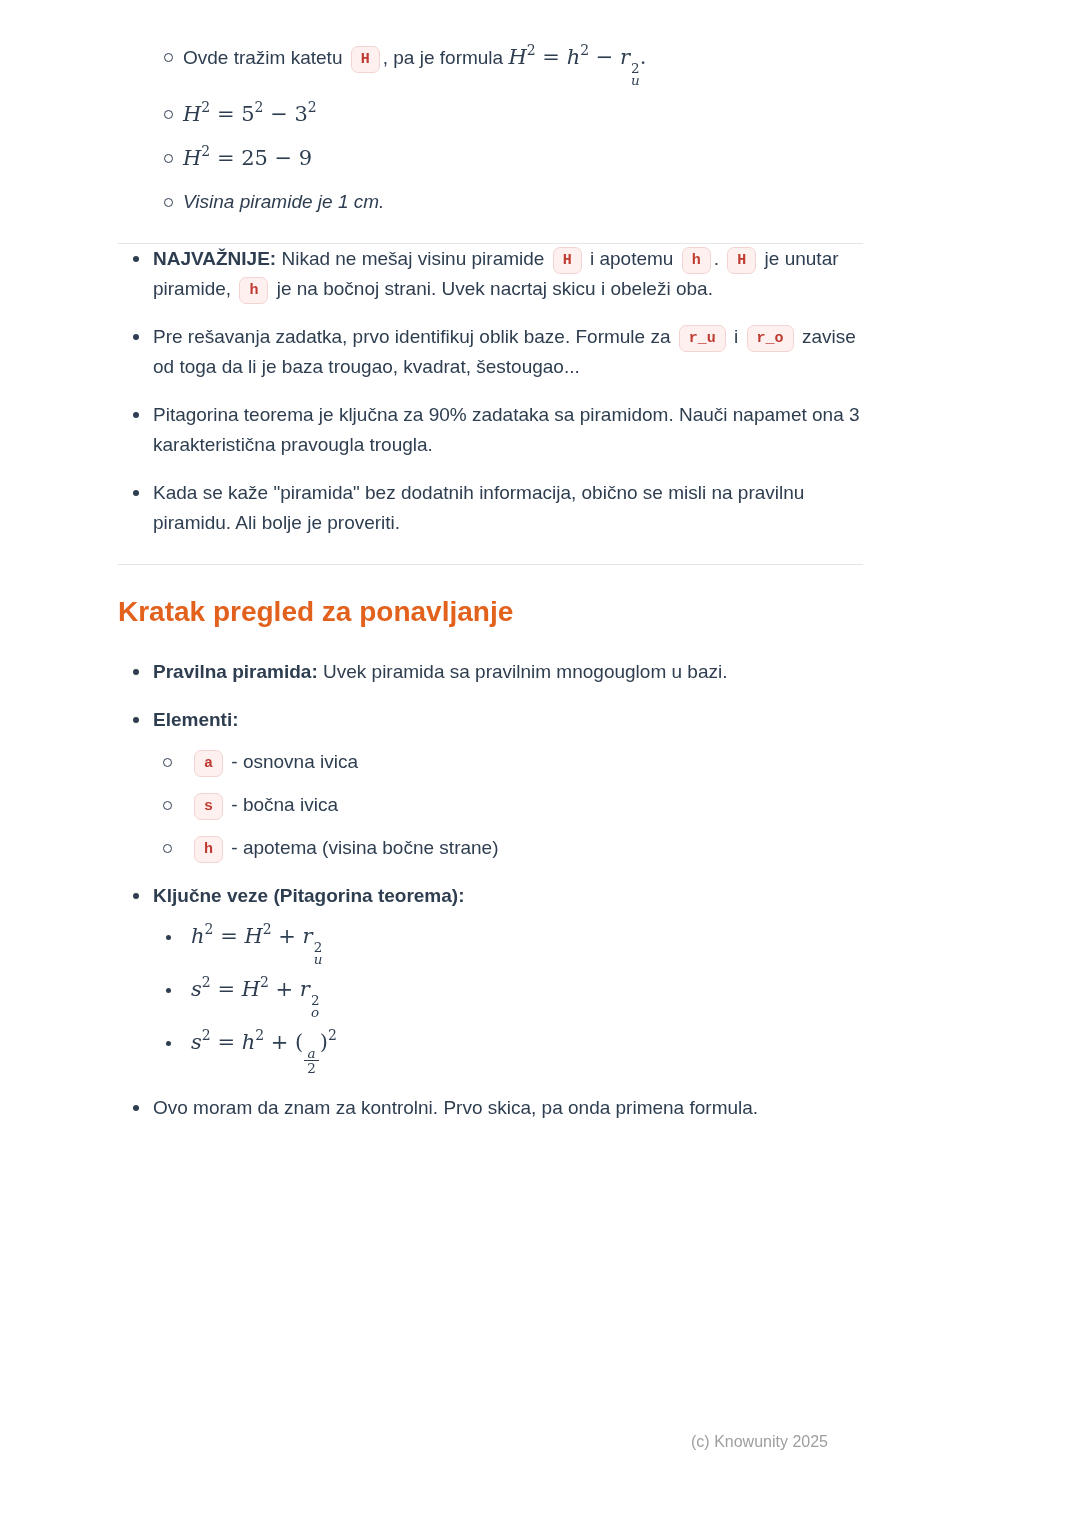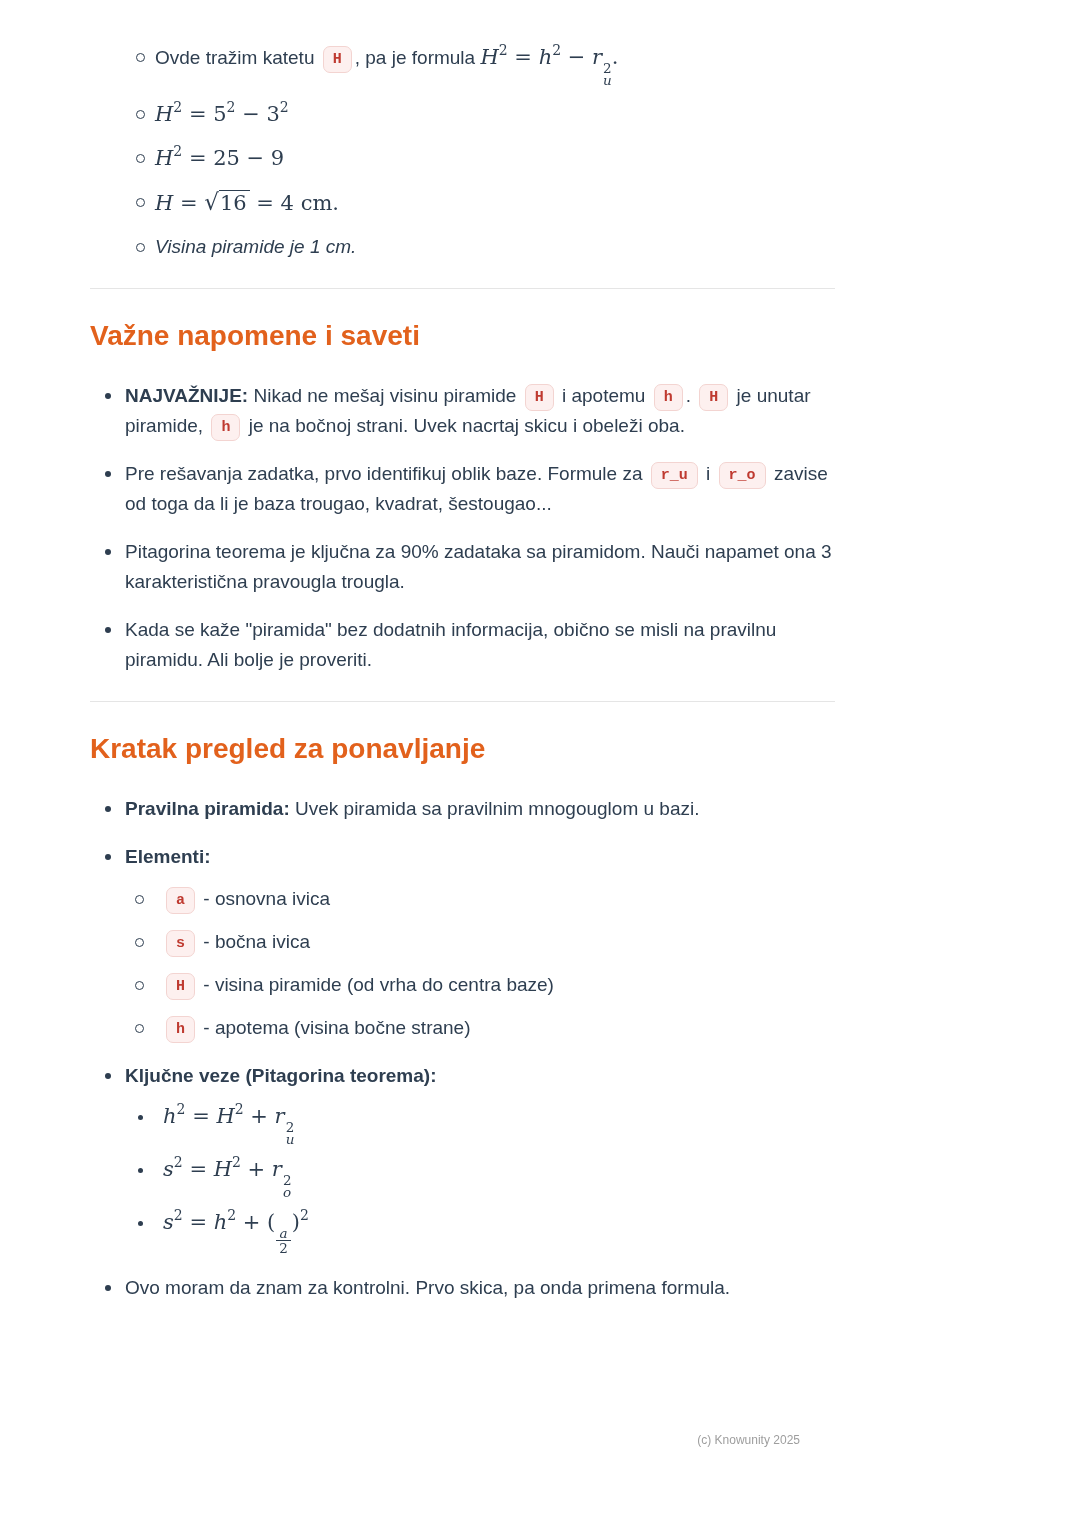--- a/index.html
+++ b/index.html
@@ -15,20 +15,21 @@
   }
   *{box-sizing:border-box;margin:0;padding:0;}
   html,body{background:#ffffff;}
   .page{
     position:relative;
     width:868px;height:1528px;
     background:#ffffff;
     overflow:hidden;
     font-family:"Liberation Sans","DejaVu Sans",sans-serif;
     color:var(--body);
+    margin-left:28px;
   }
   .edge-bar{
     position:absolute;left:976px;top:49px;width:55px;height:1399px;
     background:var(--bar-fill);
     border-left:5px solid var(--bar-stripe);
     z-index:0;
   }
   .content{
     position:absolute;left:90px;top:42px;width:745px;z-index:1;
     font-size:19px;line-height:30px;
@@ -101,21 +102,21 @@
   .math .msqrt .rad{font-style:normal;font-size:23px;}
   .math .msqrt .radc{font-style:normal;border-top:1.6px solid var(--body);padding:0 3px 0 1px;}
   .math .mfrac{
     display:inline-flex;flex-direction:column;align-items:center;
     font-size:13.5px;line-height:14px;vertical-align:-9px;margin:0 1px;
   }
   .math .mfrac .fn{font-style:italic;padding:0 3px;}
   .math .mfrac .fd{font-style:normal;border-top:1px solid var(--body);padding:0 3px;}
   .footer{
     position:absolute;top:1433px;right:68px;z-index:2;
-    font-size:12px;color:var(--footer);text-align:right;
+    font-size:16px;color:var(--footer);text-align:right;
   }
 </style>
 </head>
 <body>
 
 <div class="page">
 
   <div class="edge-bar"></div>
 
   <div class="content">
@@ -128,30 +129,26 @@
               <span class="ss-sub">u</span>
             </span><span class="mn">.</span></span>
       </li>
       <li>
         <span class="math"><span class="mi">H</span><sup class="msp">2</sup><span class="mn"> = 5</span><sup class="msp">2</sup><span class="mn"> − 3</span><sup class="msp">2</sup></span>
       </li>
       <li>
         <span class="math"><span class="mi">H</span><sup class="msp">2</sup><span class="mn"> = 25 − 9</span></span>
       </li>
       <li>
-        <span class="math"><span class="mi">H</span><span class="mn"> = </span><span class="msqrt"><span class="rad">√</span><span class="radc">16</span></span><span class="mn"> = 4 cm.</span></span>
-      </li>
-      <li>
         <span class="italic">Visina piramide je 1 cm.</span>
       </li>
     </ul>
 
     <hr class="divider">
 
-    <h2 class="section-title">Važne napomene i saveti</h2>
 
     <ul class="disc-list">
       <li>
         <span class="bold">NAJVAŽNIJE:</span><span> Nikad ne mešaj visinu piramide</span>
         <span class="badge">H</span>
         <span>i apotemu</span>
         <span class="badge">h</span><span>.</span>
         <span class="badge">H</span>
         <span>je unutar piramide,</span>
         <span class="badge">h</span>
@@ -185,24 +182,20 @@
         <ul class="sub-circle-list">
           <li>
             <span class="badge">a</span>
             <span>- osnovna ivica</span>
           </li>
           <li>
             <span class="badge">s</span>
             <span>- bočna ivica</span>
           </li>
           <li>
-            <span class="badge">H</span>
-            <span>- visina piramide (od vrha do centra baze)</span>
-          </li>
-          <li>
             <span class="badge">h</span>
             <span>- apotema (visina bočne strane)</span>
           </li>
         </ul>
       </li>
       <li>
         <span class="bold">Ključne veze (Pitagorina teorema):</span>
         <ul class="sub-dot-list">
           <li>
             <span class="math"><span class="mi">h</span><sup class="msp">2</sup><span class="mn"> = </span><span class="mi">H</span><sup class="msp">2</sup><span class="mn"> + </span><span class="mi">r</span><span class="mss">

